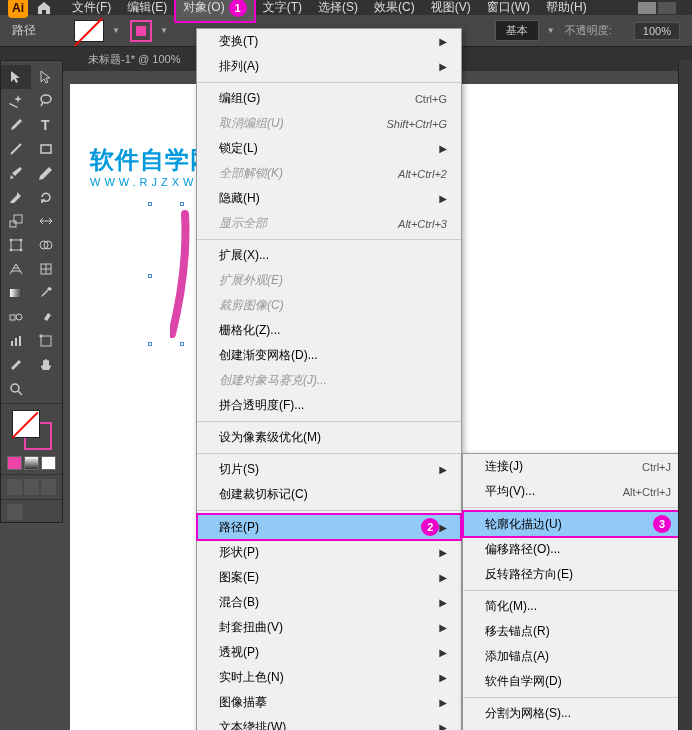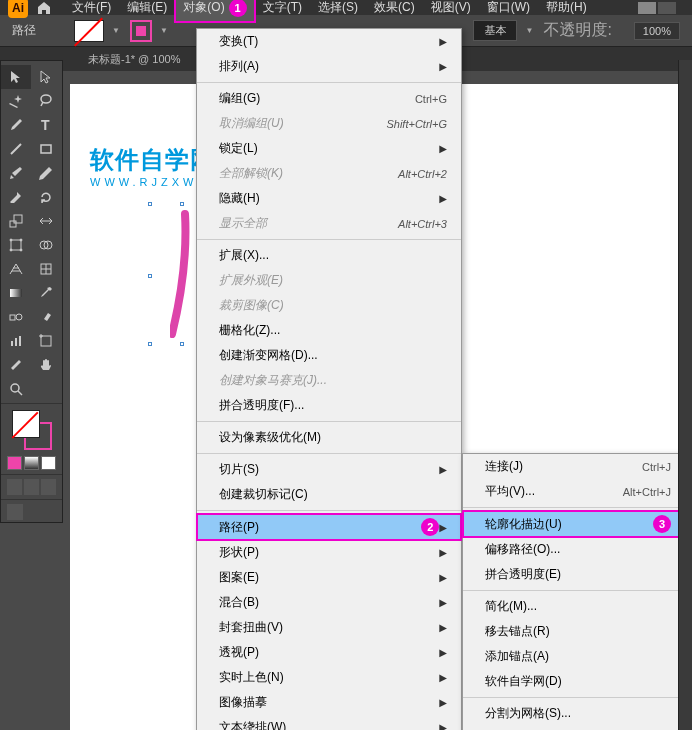--- a/index.html
+++ b/index.html
@@ -16,21 +16,21 @@
 .view-icon { width: 18px; height: 12px; background: #888; }
 
 .controlbar { background: #474747; height: 32px; display: flex; align-items: center; padding: 12px 12px; gap: 8px; border-bottom: 1px solid #222; }
 .control-label { color: #ccc; font-size: 12px; margin-right: 30px; }
 .stroke-box { width: 30px; height: 22px; background: #fff; position: relative; border: 1px solid #222; }
 .stroke-box::after { content: ''; position: absolute; width: 140%; height: 2px; background: red; top: 50%; left: -20%; transform: rotate(-45deg); }
 .dropdown-arrow { width: 10px; height: 10px; color: #aaa; font-size: 8px; }
 .fill-box { width: 22px; height: 22px; border: 2px solid #ee44aa; background: transparent; display: flex; align-items: center; justify-content: center; }
 .fill-inner { width: 10px; height: 10px; background: #ee44aa; }
 .basic-box { background: #222; color: #ccc; padding: 2px 10px; font-size: 11px; border: 1px solid #555; }
-.opacity-label { color: #aaa; font-size: 16px; }
+.opacity-label { color: #aaa; font-size: 11px; }
 .opacity-val { background: #333; color: #ccc; padding: 2px 8px; font-size: 11px; border: 1px solid #555; margin-left: 14px; }
 
 .tabbar { background: #323232; height: 24px; display: flex; align-items: center; padding-left: 78px; }
 .tab { color: #bbb; font-size: 11px; padding: 0 10px; }
 
 .toolbox { position: absolute; left: 0; top: 60px; width: 63px; background: #474747; border: 1px solid #222; padding-top: 4px; }
 .tool-row { display: flex; }
 .tool { width: 30px; height: 24px; display: flex; align-items: center; justify-content: center; color: #ccc; cursor: pointer; position: relative; }
 .tool.active { background: #333; }
 .tool svg { width: 16px; height: 16px; }
@@ -461,21 +461,21 @@
     </div>
     <div class="dd-sep"></div>
     <div class="dd-item highlighted">
       <span class="dd-label">轮廓化描边(U)</span>
       <span class="annotation">3</span>
     </div>
     <div class="dd-item">
       <span class="dd-label">偏移路径(O)...</span>
     </div>
     <div class="dd-item">
-      <span class="dd-label">拼合透明度(E)</span>
+      <span class="dd-label">反转路径方向(E)</span>
     </div>
     <div class="dd-sep"></div>
     <div class="dd-item">
       <span class="dd-label">简化(M)...</span>
     </div>
     <div class="dd-item">
       <span class="dd-label">移去锚点(R)</span>
     </div>
     <div class="dd-item">
       <span class="dd-label">添加锚点(A)</span>

